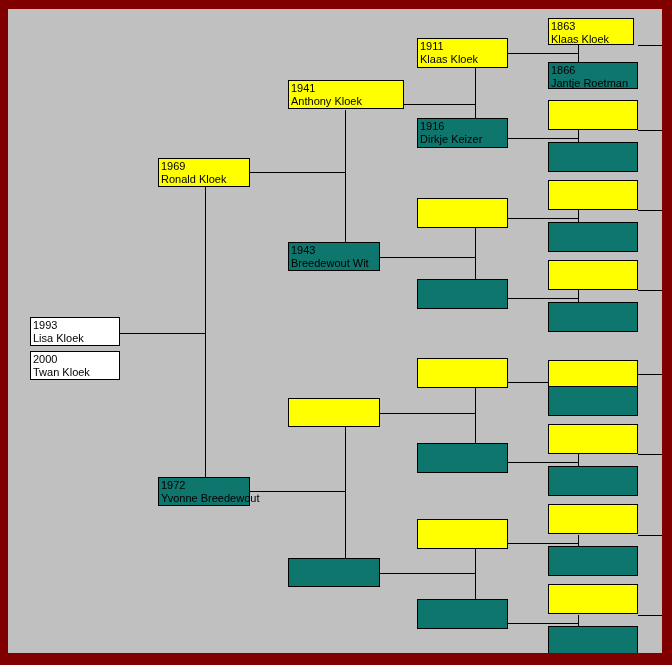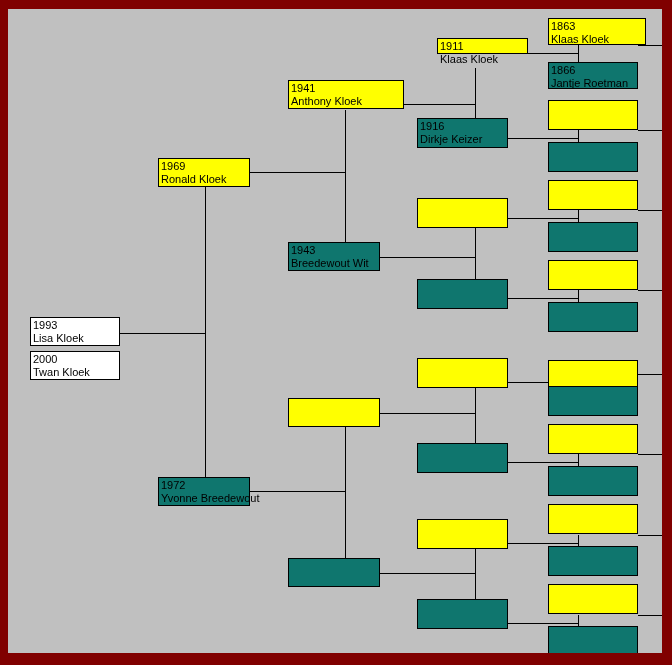--- a/index.html
+++ b/index.html
@@ -166,21 +166,21 @@
     </div>
     <div class="pbox" style="left:288px; top:398px; width:92px; height:29px;">
       <span class="yr"></span>
       <span class="nm"></span>
     </div>
     <div class="pbox female" style="left:288px; top:558px; width:92px; height:29px;">
       <span class="yr"></span>
       <span class="nm"></span>
     </div>
 
-    <div class="pbox" style="left:417px; top:38px; width:91px; height:16px;margin-left:20px;">
+    <div class="pbox" style="left:417px; top:38px; width:91px; height:30px;">
       <span class="yr">1911</span>
       <span class="nm">Klaas Kloek</span>
     </div>
     <div class="pbox female" style="left:417px; top:118px; width:91px; height:30px;">
       <span class="yr">1916</span>
       <span class="nm">Dirkje Keizer</span>
     </div>
     <div class="pbox" style="left:417px; top:198px; width:91px; height:30px;">
       <span class="yr"></span>
       <span class="nm"></span>
@@ -199,21 +199,21 @@
     </div>
     <div class="pbox" style="left:417px; top:519px; width:91px; height:30px;">
       <span class="yr"></span>
       <span class="nm"></span>
     </div>
     <div class="pbox female" style="left:417px; top:599px; width:91px; height:30px;">
       <span class="yr"></span>
       <span class="nm"></span>
     </div>
 
-    <div class="pbox" style="left:548px; top:18px; width:98px; height:27px;">
+    <div class="pbox" style="left:548px; top:18px; width:86px; height:27px;">
       <span class="yr">1863</span>
       <span class="nm">Klaas Kloek</span>
     </div>
     <div class="pbox female" style="left:548px; top:62px; width:90px; height:27px;">
       <span class="yr">1866</span>
       <span class="nm">Jantje Roetman</span>
     </div>
     <div class="pbox" style="left:548px; top:100px; width:90px; height:30px;">
       <span class="yr"></span>
       <span class="nm"></span>

